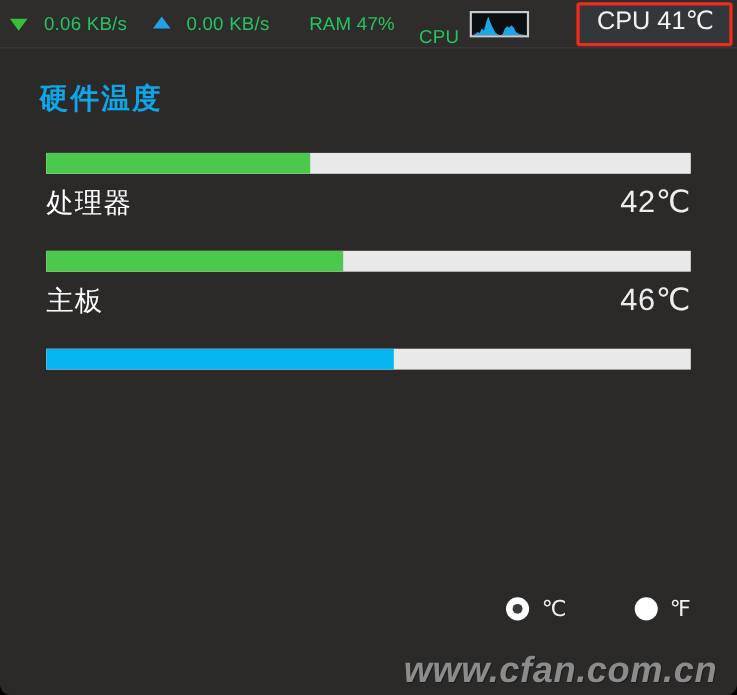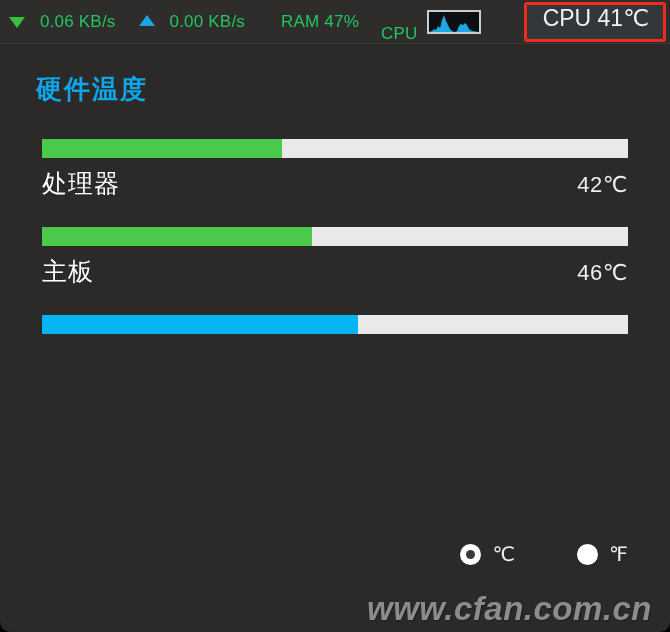--- a/index.html
+++ b/index.html
@@ -138,21 +138,21 @@
     align-items: baseline;
     margin-top: 9px;
   }
   .row-name {
     color: #ffffff;
     font-size: 25px;
     letter-spacing: 1px;
   }
   .row-value {
     color: #ededed;
-    font-size: 22px;
+    font-size: 28px;
     letter-spacing: .5px;
   }
 
   
   #unit-group {
     position: absolute;
     right: 42px;
     bottom: 66px;
     display: flex;
     align-items: center;

